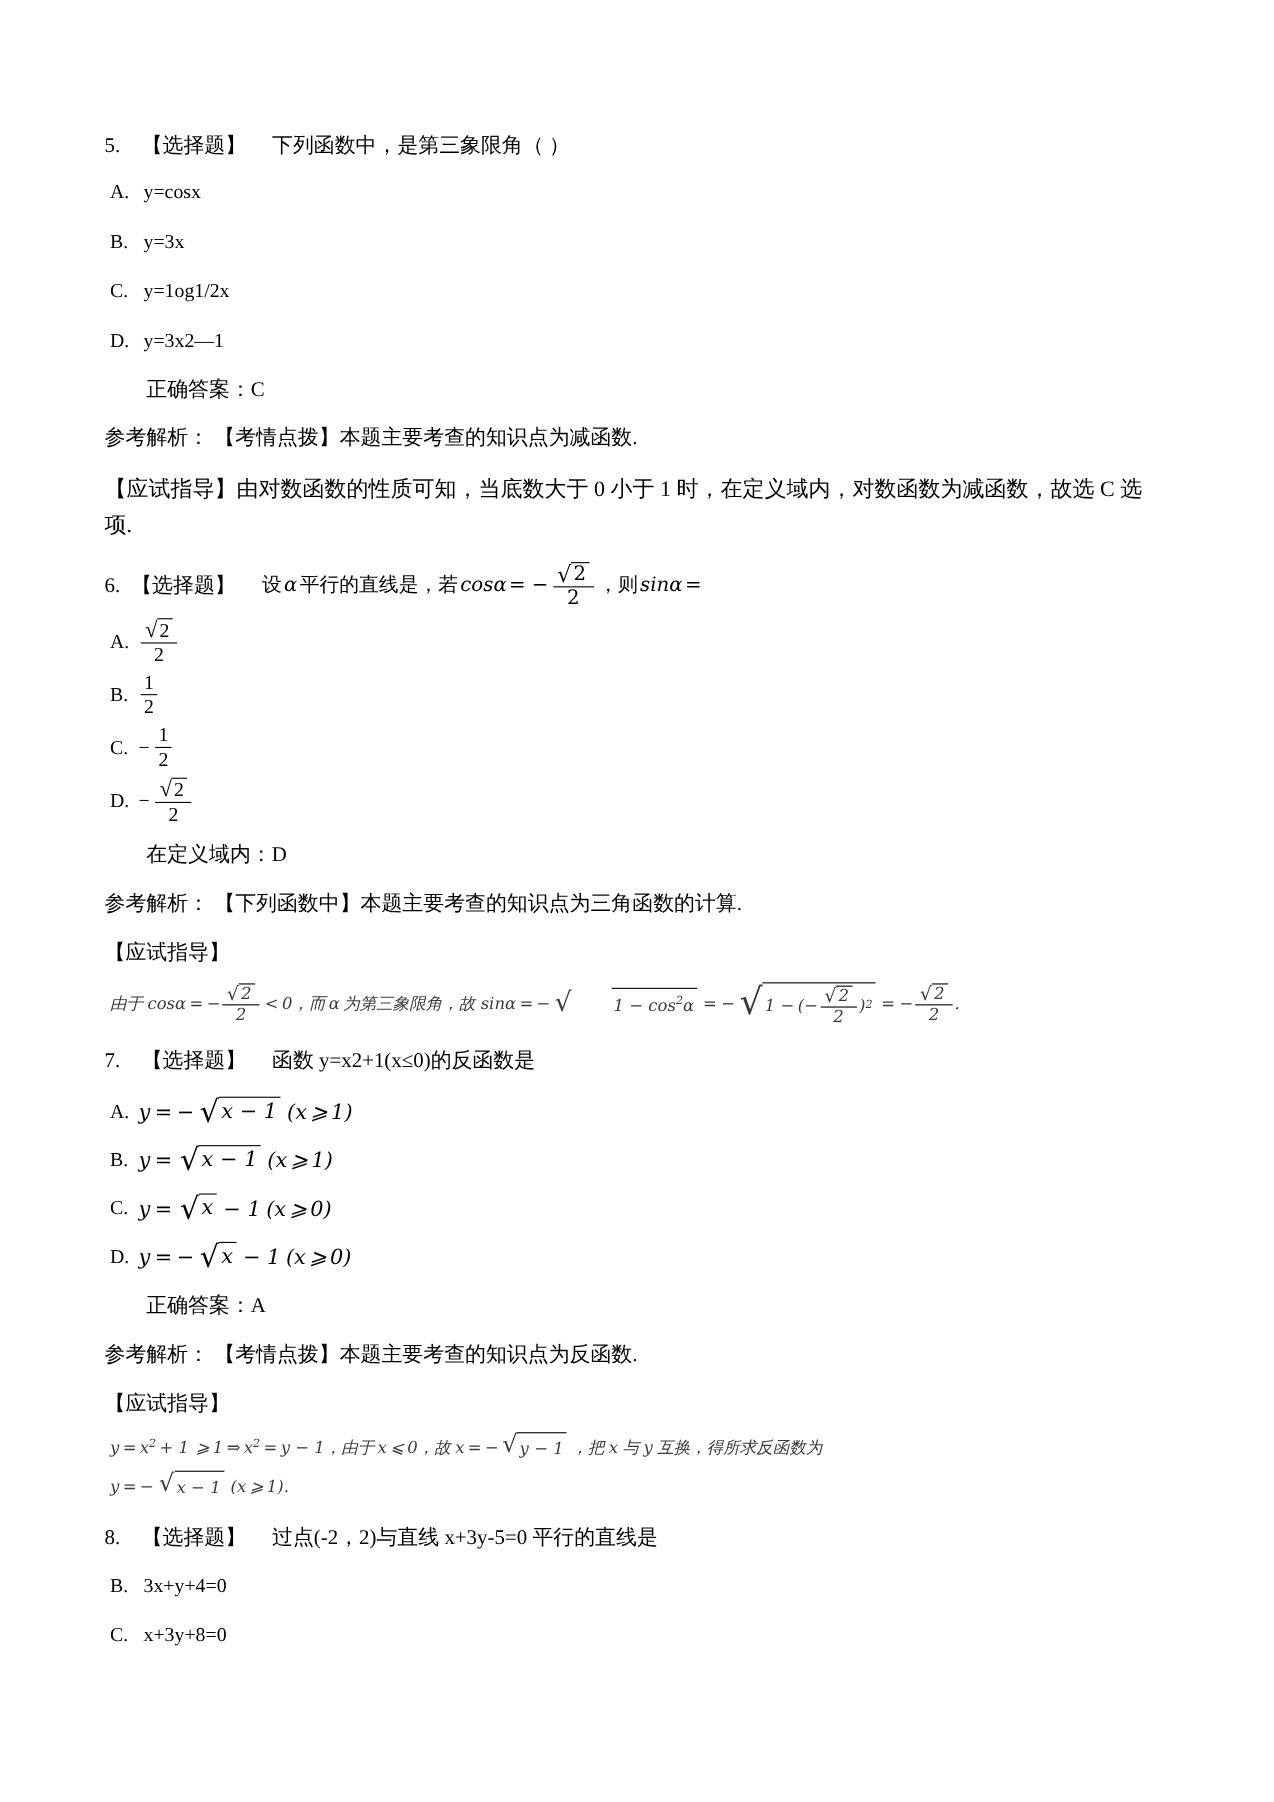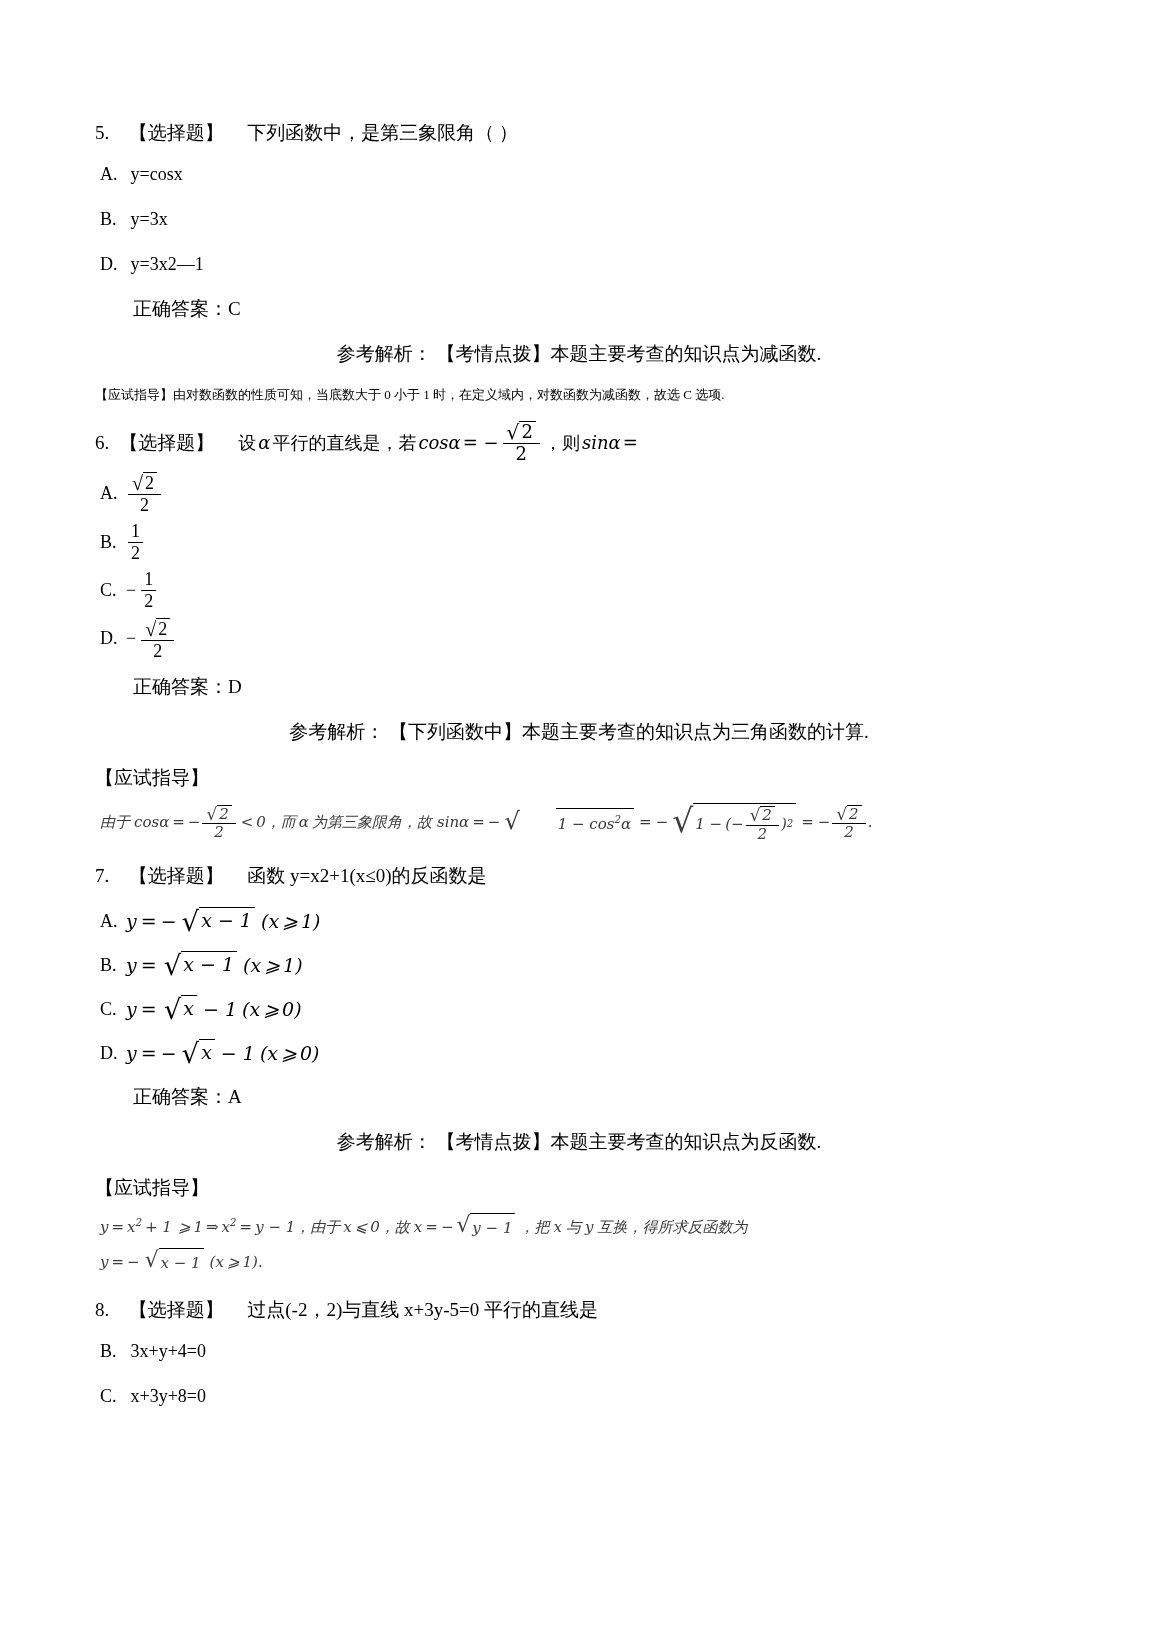--- a/index.html
+++ b/index.html
@@ -58,29 +58,28 @@
   }
   .answer {
     font-size: 19px;
     margin: 0 0 16px 0;
     padding-left: 38px;
   }
   .analysis {
     font-size: 19px;
     margin: 17px 0 14px 0;
     line-height: 1.6;
-    text-align: center;
   }
   .guide {
     font-size: 19px;
     margin: 0 0 10px 0;
     line-height: 1.65;
   }
   .guide-indent {
-    font-size: 13px;
+    font-size: 20px;
     margin: 0 0 16px 0;
     line-height: 1.65;
   }
   .mathline {
     font-family: "DejaVu Serif", serif;
     font-style: italic;
     font-size: 15px;
     color: #3a3a3a;
     margin: 0 0 6px 0;
     padding-left: 5px;
@@ -150,20 +149,24 @@
 
     <div class="opt">
       <span class="lbl">A.</span>
       <span>y=cosx</span>
     </div>
     <div class="opt">
       <span class="lbl">B.</span>
       <span>y=3x</span>
     </div>
     <div class="opt">
+      <span class="lbl">C.</span>
+      <span>y=1og1/2x</span>
+    </div>
+    <div class="opt">
       <span class="lbl">D.</span>
       <span>y=3x2—1</span>
     </div>
 
     <div class="answer">正确答案：C</div>
 
     <div class="analysis">
       <span>参考解析：</span>
       <span>【考情点拨】本题主要考查的知识点为减函数.</span>
     </div>
@@ -237,21 +240,21 @@
         <span class="frac">
           <span class="num"><span class="sqrt">
                 <span class="rad">√</span>
                 <span class="bar">2</span>
               </span></span>
           <span class="den">2</span>
         </span>
       </span>
     </div>
 
-    <div class="answer">正确答案：D</div>
+    <div class="answer">在定义域内：D</div>
 
     <div class="analysis">
       <span>参考解析：</span>
       <span>【下列函数中】本题主要考查的知识点为三角函数的计算.</span>
     </div>
 
     <div class="guide">【应试指导】</div>
 
     <div class="mathblock">
       <div class="mathline">

